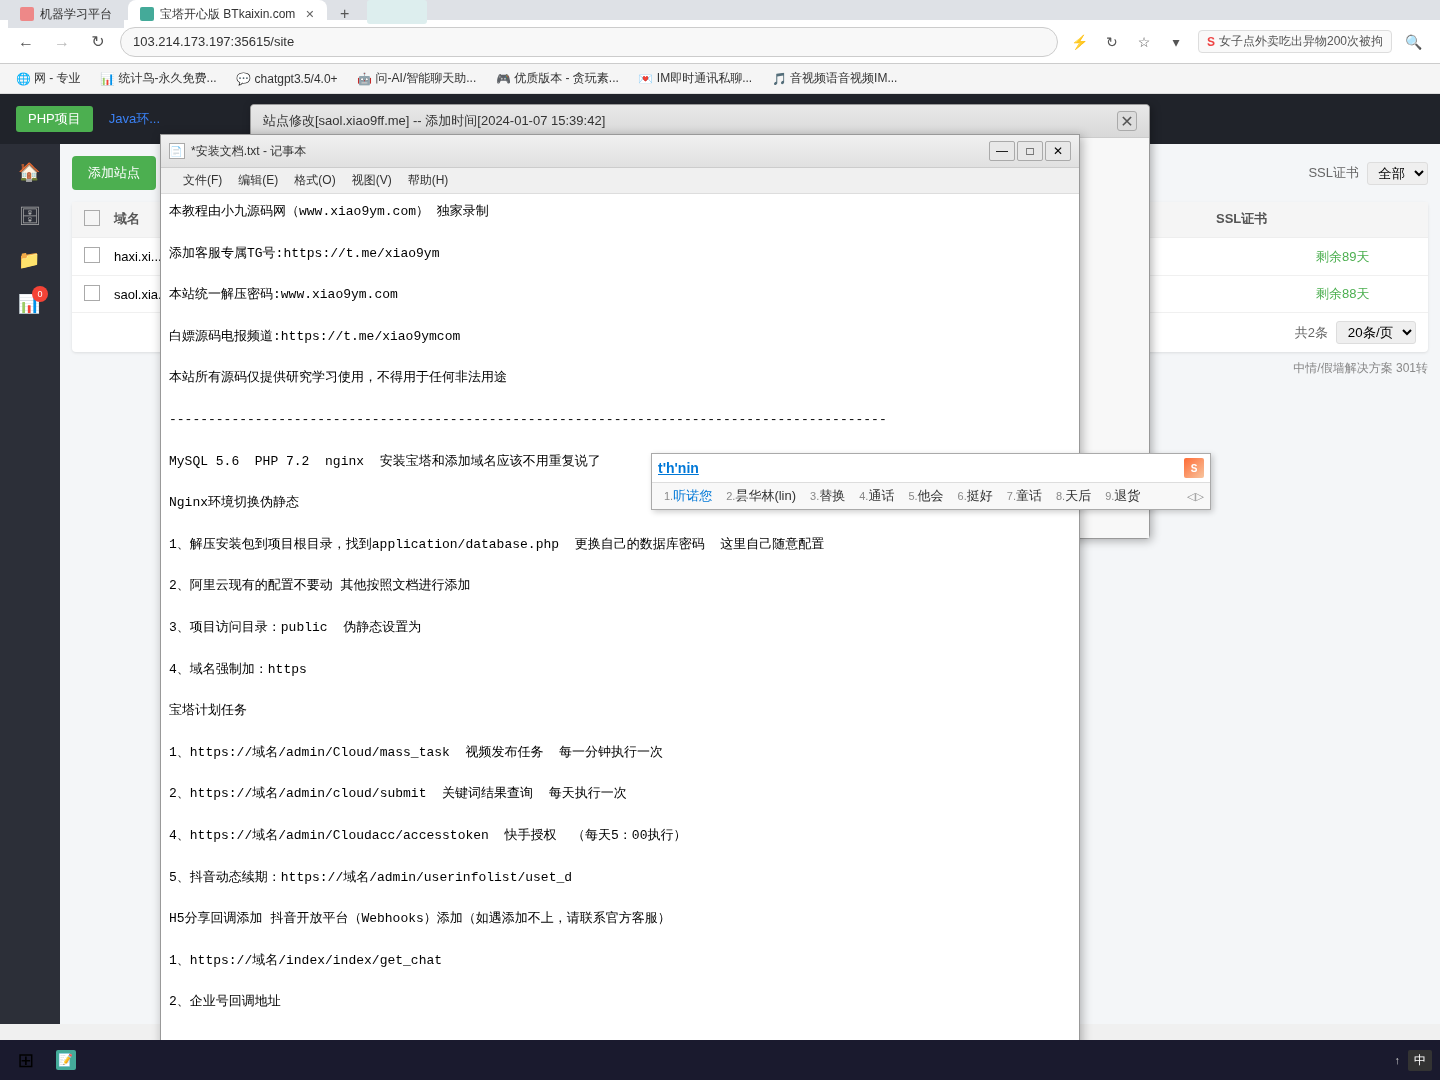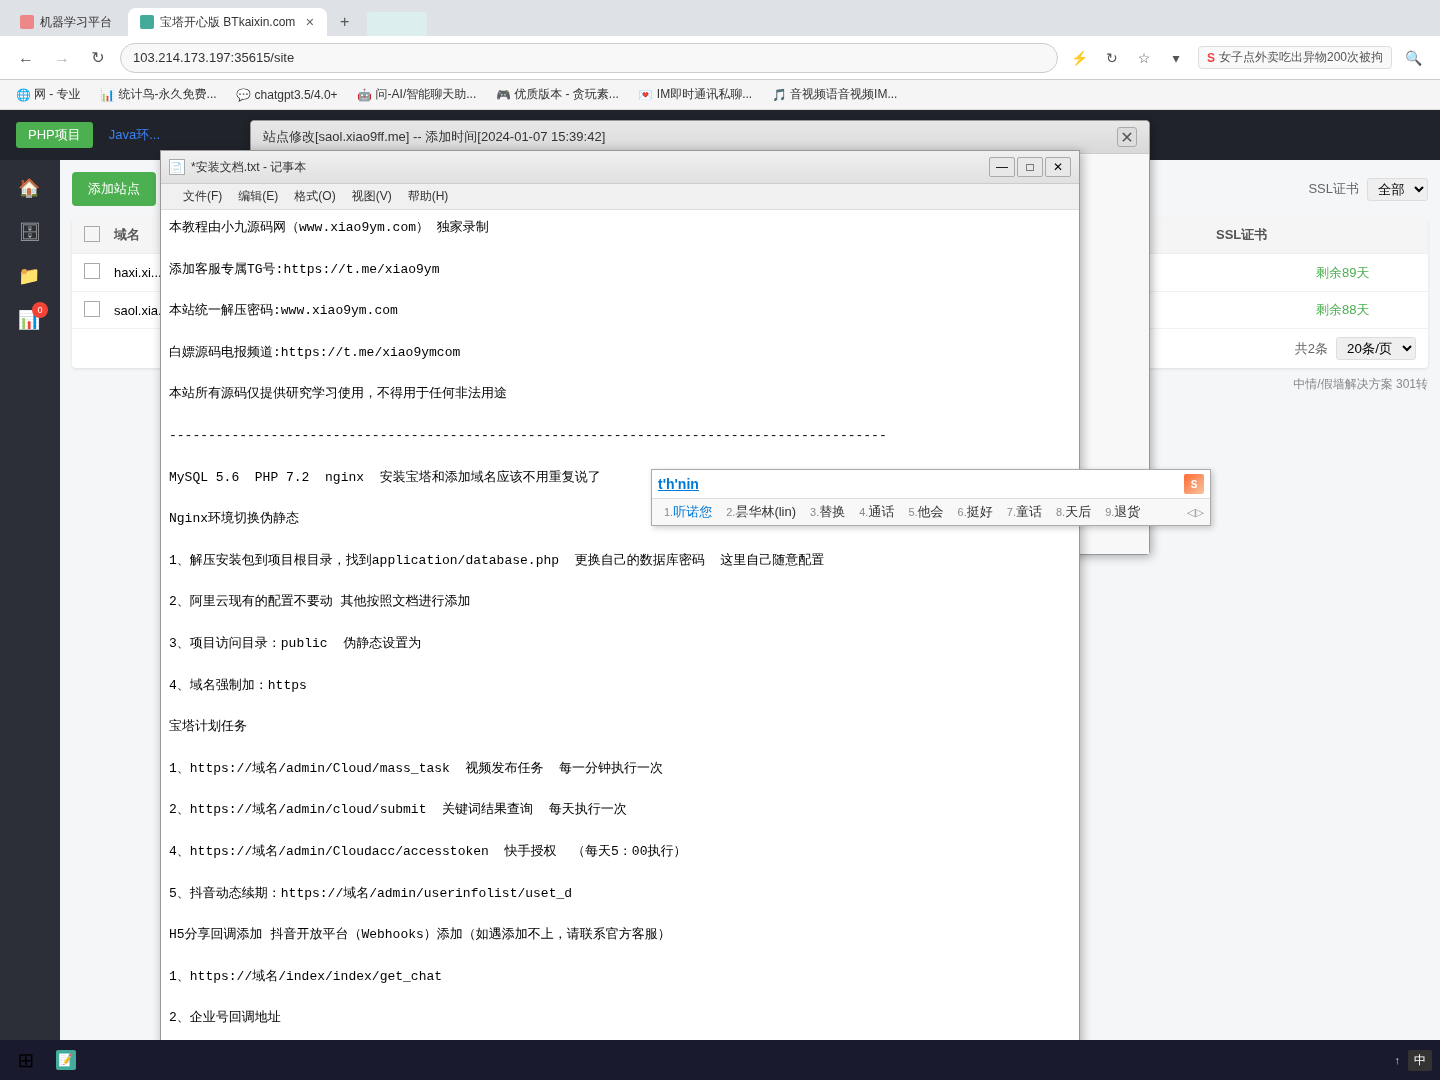--- a/index.html
+++ b/index.html
@@ -9,23 +9,23 @@
       overflow: hidden;
       font-family: 'Microsoft YaHei', 'SimHei', sans-serif;
       background: #f0f0f0;
       position: relative;
     }
 
     
     .browser-chrome {
       background: #dee1e6;
       width: 100%;
-      height: 36px;
-      display: flex;
-      align-items: flex-end;
+      height: 20px;
+      display: flex;
+      align-items: flex-start;
       padding: 0 8px;
       gap: 4px;
     }
     .tab {
       display: flex;
       align-items: center;
       height: 28px;
       padding: 0 12px;
       border-radius: 8px 8px 0 0;
       font-size: 12px;
@@ -298,20 +298,21 @@
       gap: 8px;
       padding: 8px 12px;
       font-size: 13px;
       color: #666;
       justify-content: flex-end;
     }
     .page-select {
       padding: 2px 6px;
       border: 1px solid #ddd;
       border-radius: 3px;
+      text-align: right;
     }
 
     
     .site-modal {
       background: #f0f0f0;
       border: 1px solid #999;
       border-radius: 4px;
       width: 900px;
       position: absolute;
       top: 10px;

